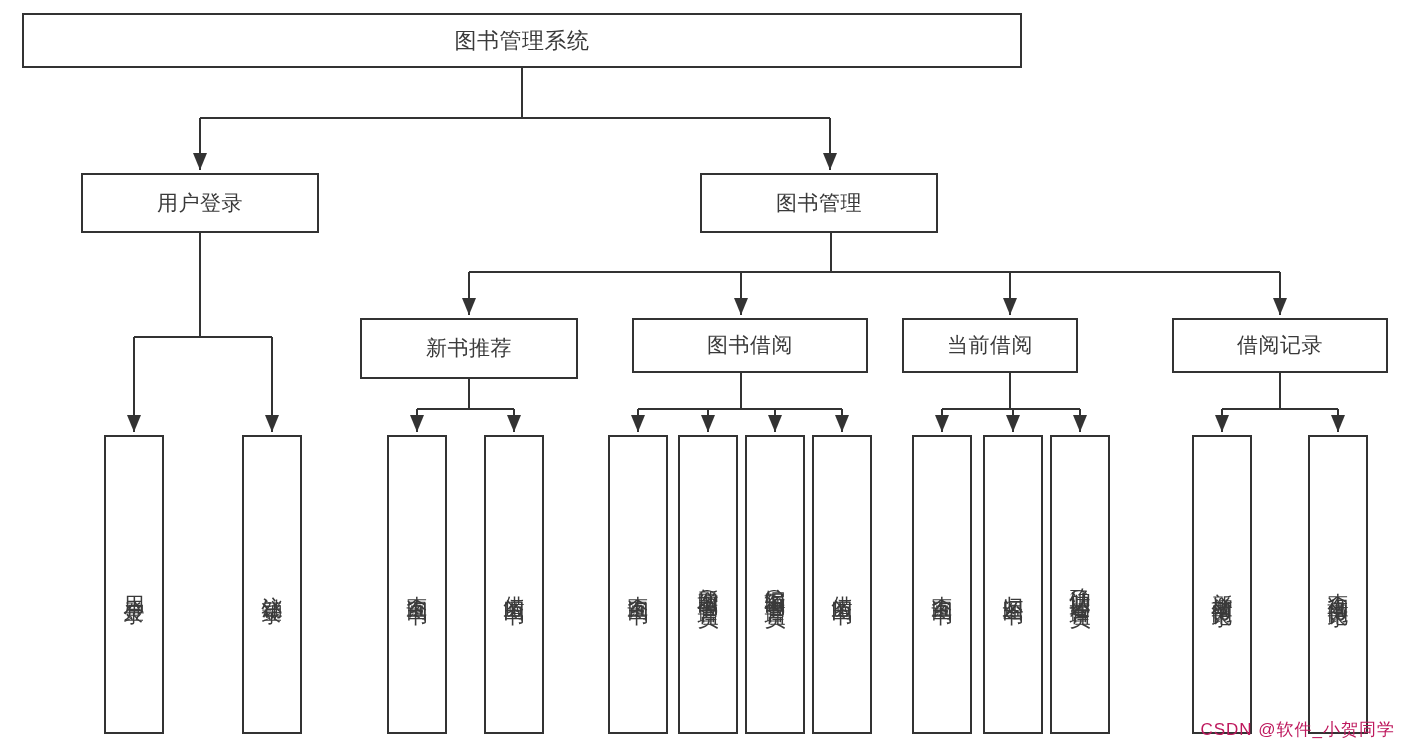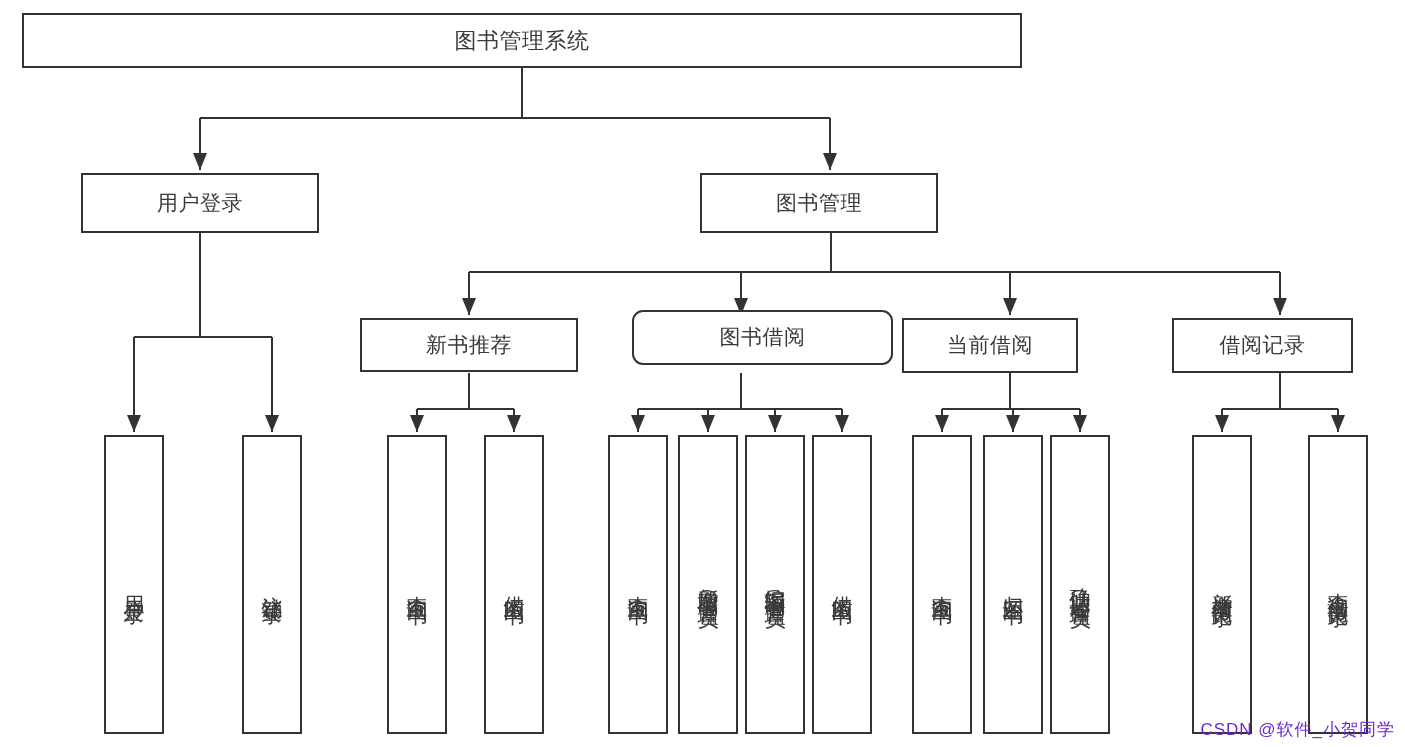--- a/index.html
+++ b/index.html
@@ -57,21 +57,21 @@
   }
   .node-vertical .node-label {
     writing-mode: vertical-rl;
     text-orientation: upright;
   }
   #watermark {
     position: absolute;
     right: 10px;
     bottom: 6px;
     font-size: 17px;
-    color: #6d28d9;
+    color: #be185d;
     letter-spacing: 1px;
     z-index: 5;
     white-space: nowrap;
   }
 </style>
 </head>
 <body>
 
 <div id="diagram-root">
 
@@ -133,30 +133,30 @@
   <div id="nodes-layer">
       <div class="node node-root" style="left: 22px; top: 13px; width: 1000px; height: 55px;">
         <span class="node-label">图书管理系统</span>
       </div>
       <div class="node " style="left: 81px; top: 173px; width: 238px; height: 60px;">
         <span class="node-label">用户登录</span>
       </div>
       <div class="node " style="left: 700px; top: 173px; width: 238px; height: 60px;">
         <span class="node-label">图书管理</span>
       </div>
-      <div class="node " style="left: 360px; top: 318px; width: 218px; height: 54px;">
+      <div class="node " style="left: 360px; top: 318px; width: 218px; height: 61px;">
         <span class="node-label">新书推荐</span>
       </div>
-      <div class="node " style="left: 632px; top: 310px; width: 261px; height: 55px; border-radius: 11px;">
+      <div class="node " style="left: 632px; top: 318px; width: 236px; height: 55px;">
         <span class="node-label">图书借阅</span>
       </div>
       <div class="node " style="left: 902px; top: 318px; width: 176px; height: 55px;">
         <span class="node-label">当前借阅</span>
       </div>
-      <div class="node " style="left: 1172px; top: 318px; width: 181px; height: 55px;">
+      <div class="node " style="left: 1172px; top: 318px; width: 216px; height: 55px;">
         <span class="node-label">借阅记录</span>
       </div>
       <div class="node node-vertical node-vertical" style="left: 104px; top: 435px; width: 60px; height: 299px;">
         <span class="node-label">用户登录</span>
       </div>
       <div class="node node-vertical node-vertical" style="left: 242px; top: 435px; width: 60px; height: 299px;">
         <span class="node-label">注销登录</span>
       </div>
       <div class="node node-vertical node-vertical" style="left: 387px; top: 435px; width: 60px; height: 299px;">
         <span class="node-label">查询图书</span>

